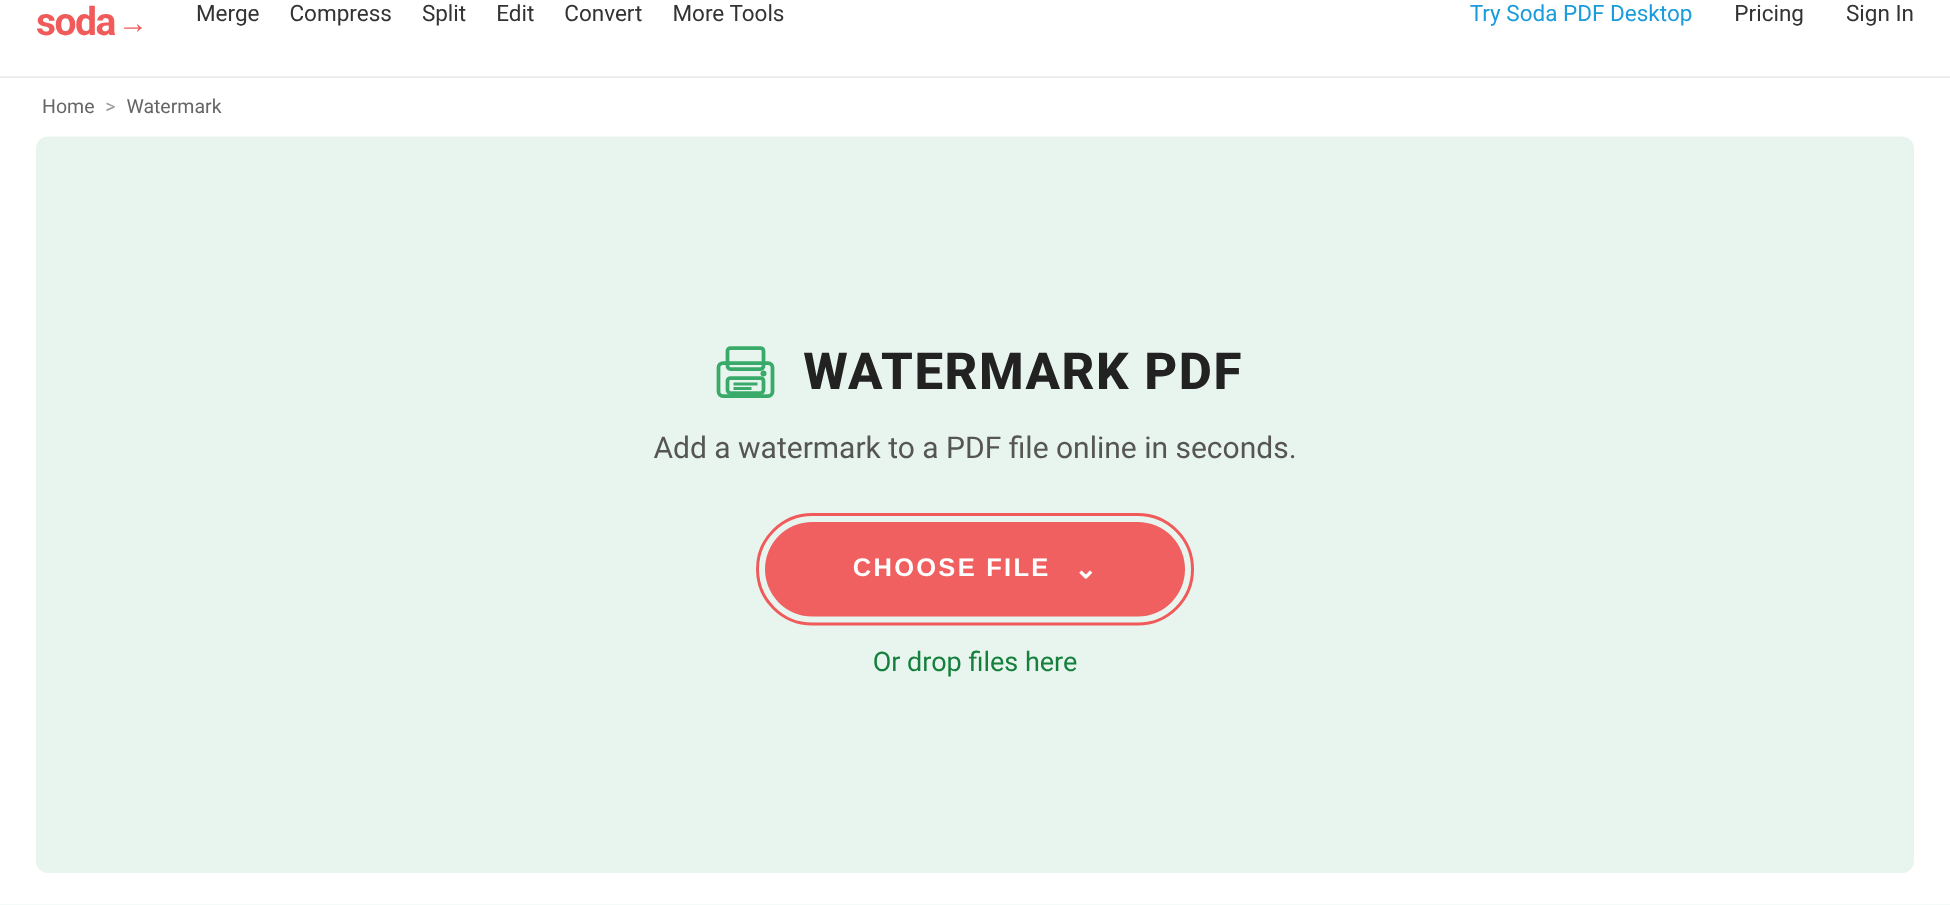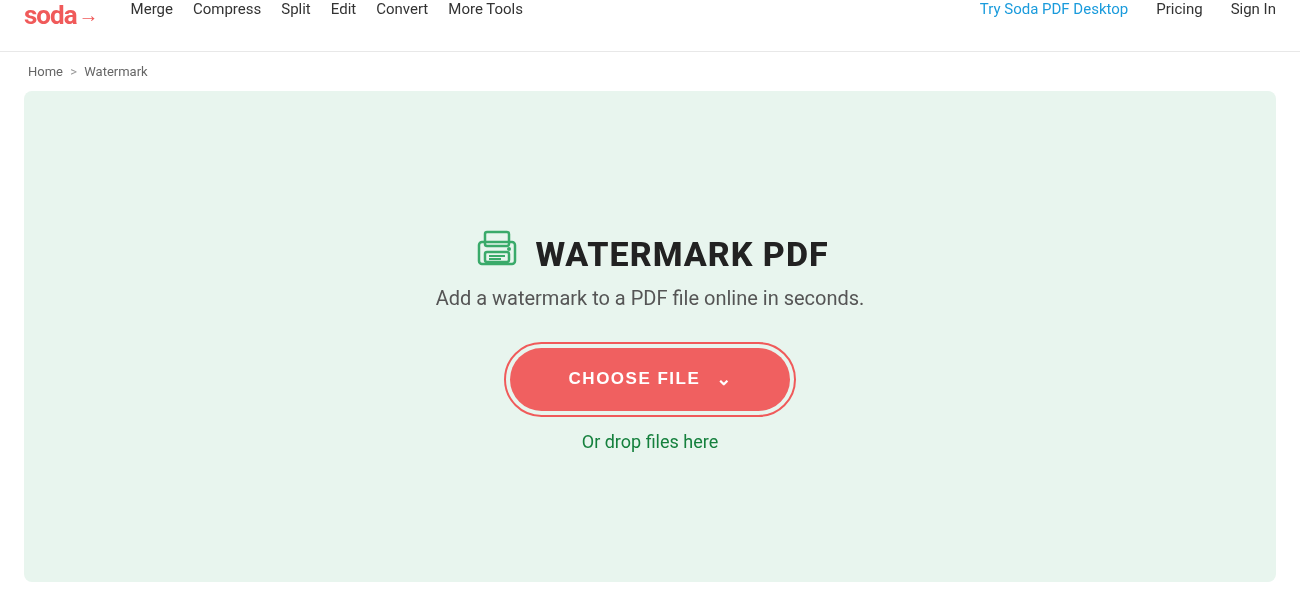--- a/index.html
+++ b/index.html
@@ -105,21 +105,21 @@
       display: flex;
       flex-direction: column;
       align-items: center;
       justify-content: center;
       height: calc(603px - 52px - 44px - 16px);
       padding: 40px 20px;
     }
 
     .page-title-row {
       display: flex;
-      align-items: flex-end;
+      align-items: center;
       gap: 12px;
       margin-bottom: 12px;
     }
 
     .page-title {
       font-size: 34px;
       font-weight: 800;
       color: #222;
       letter-spacing: 1px;
     }

